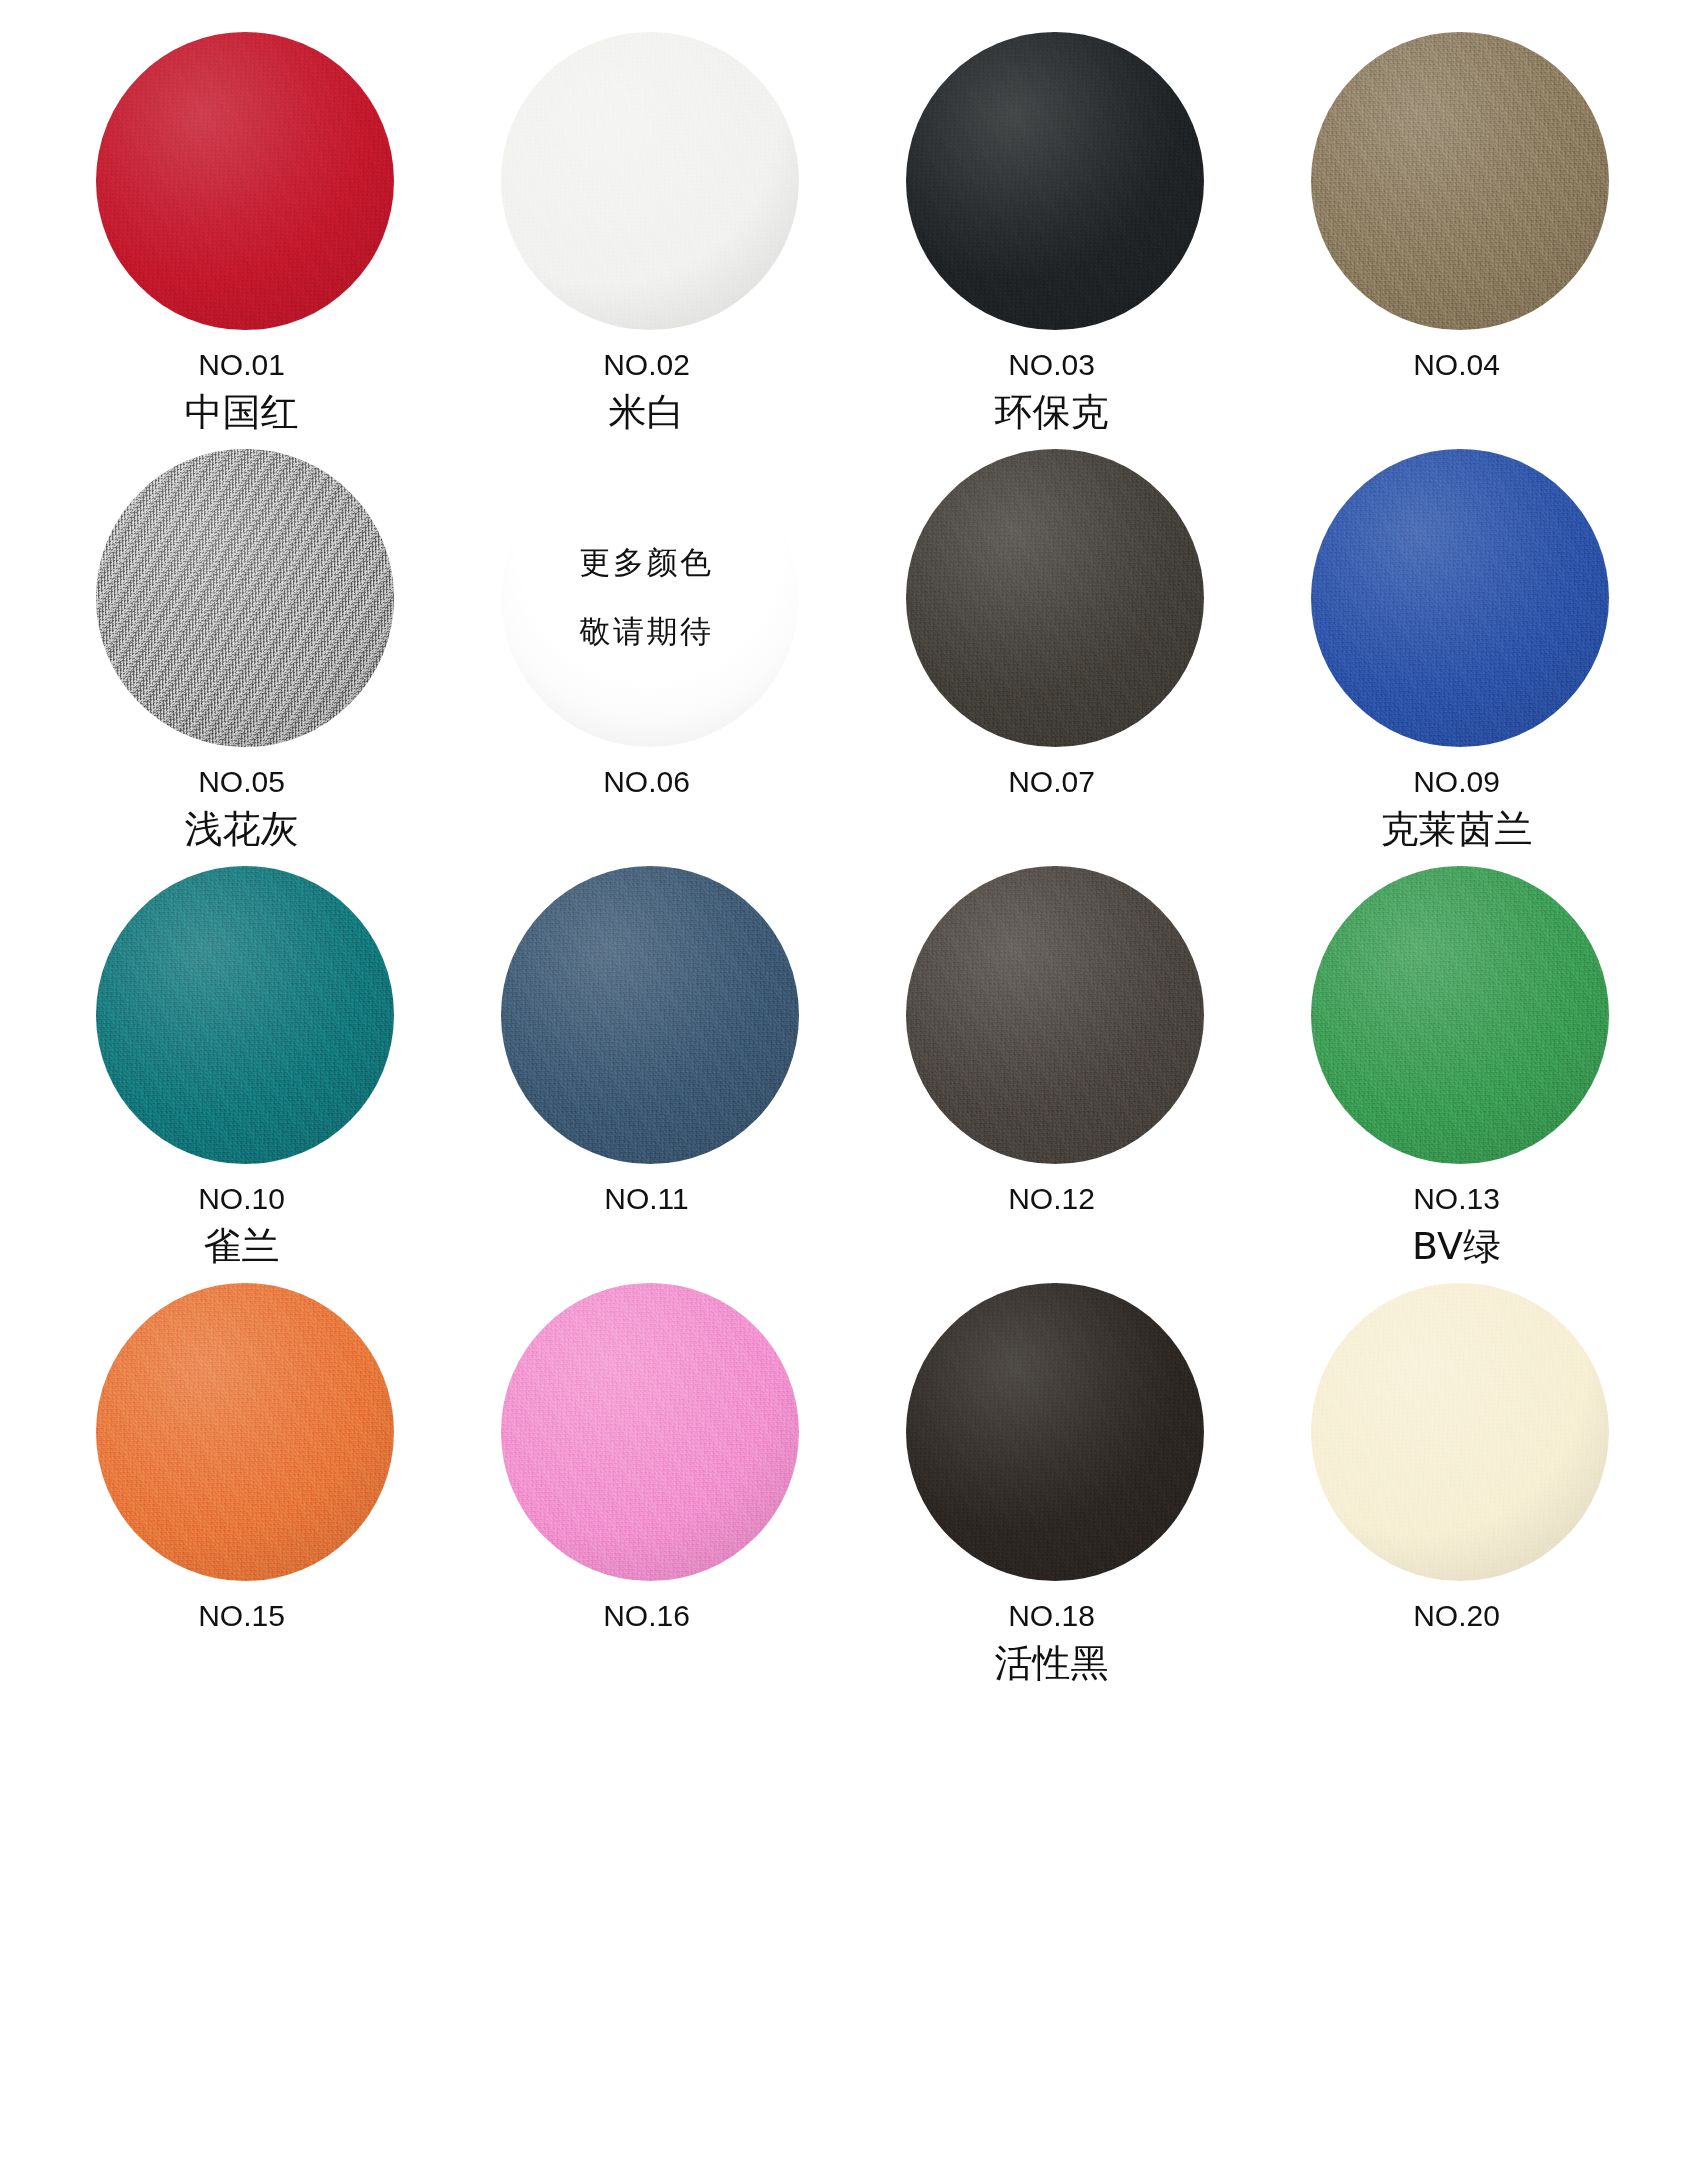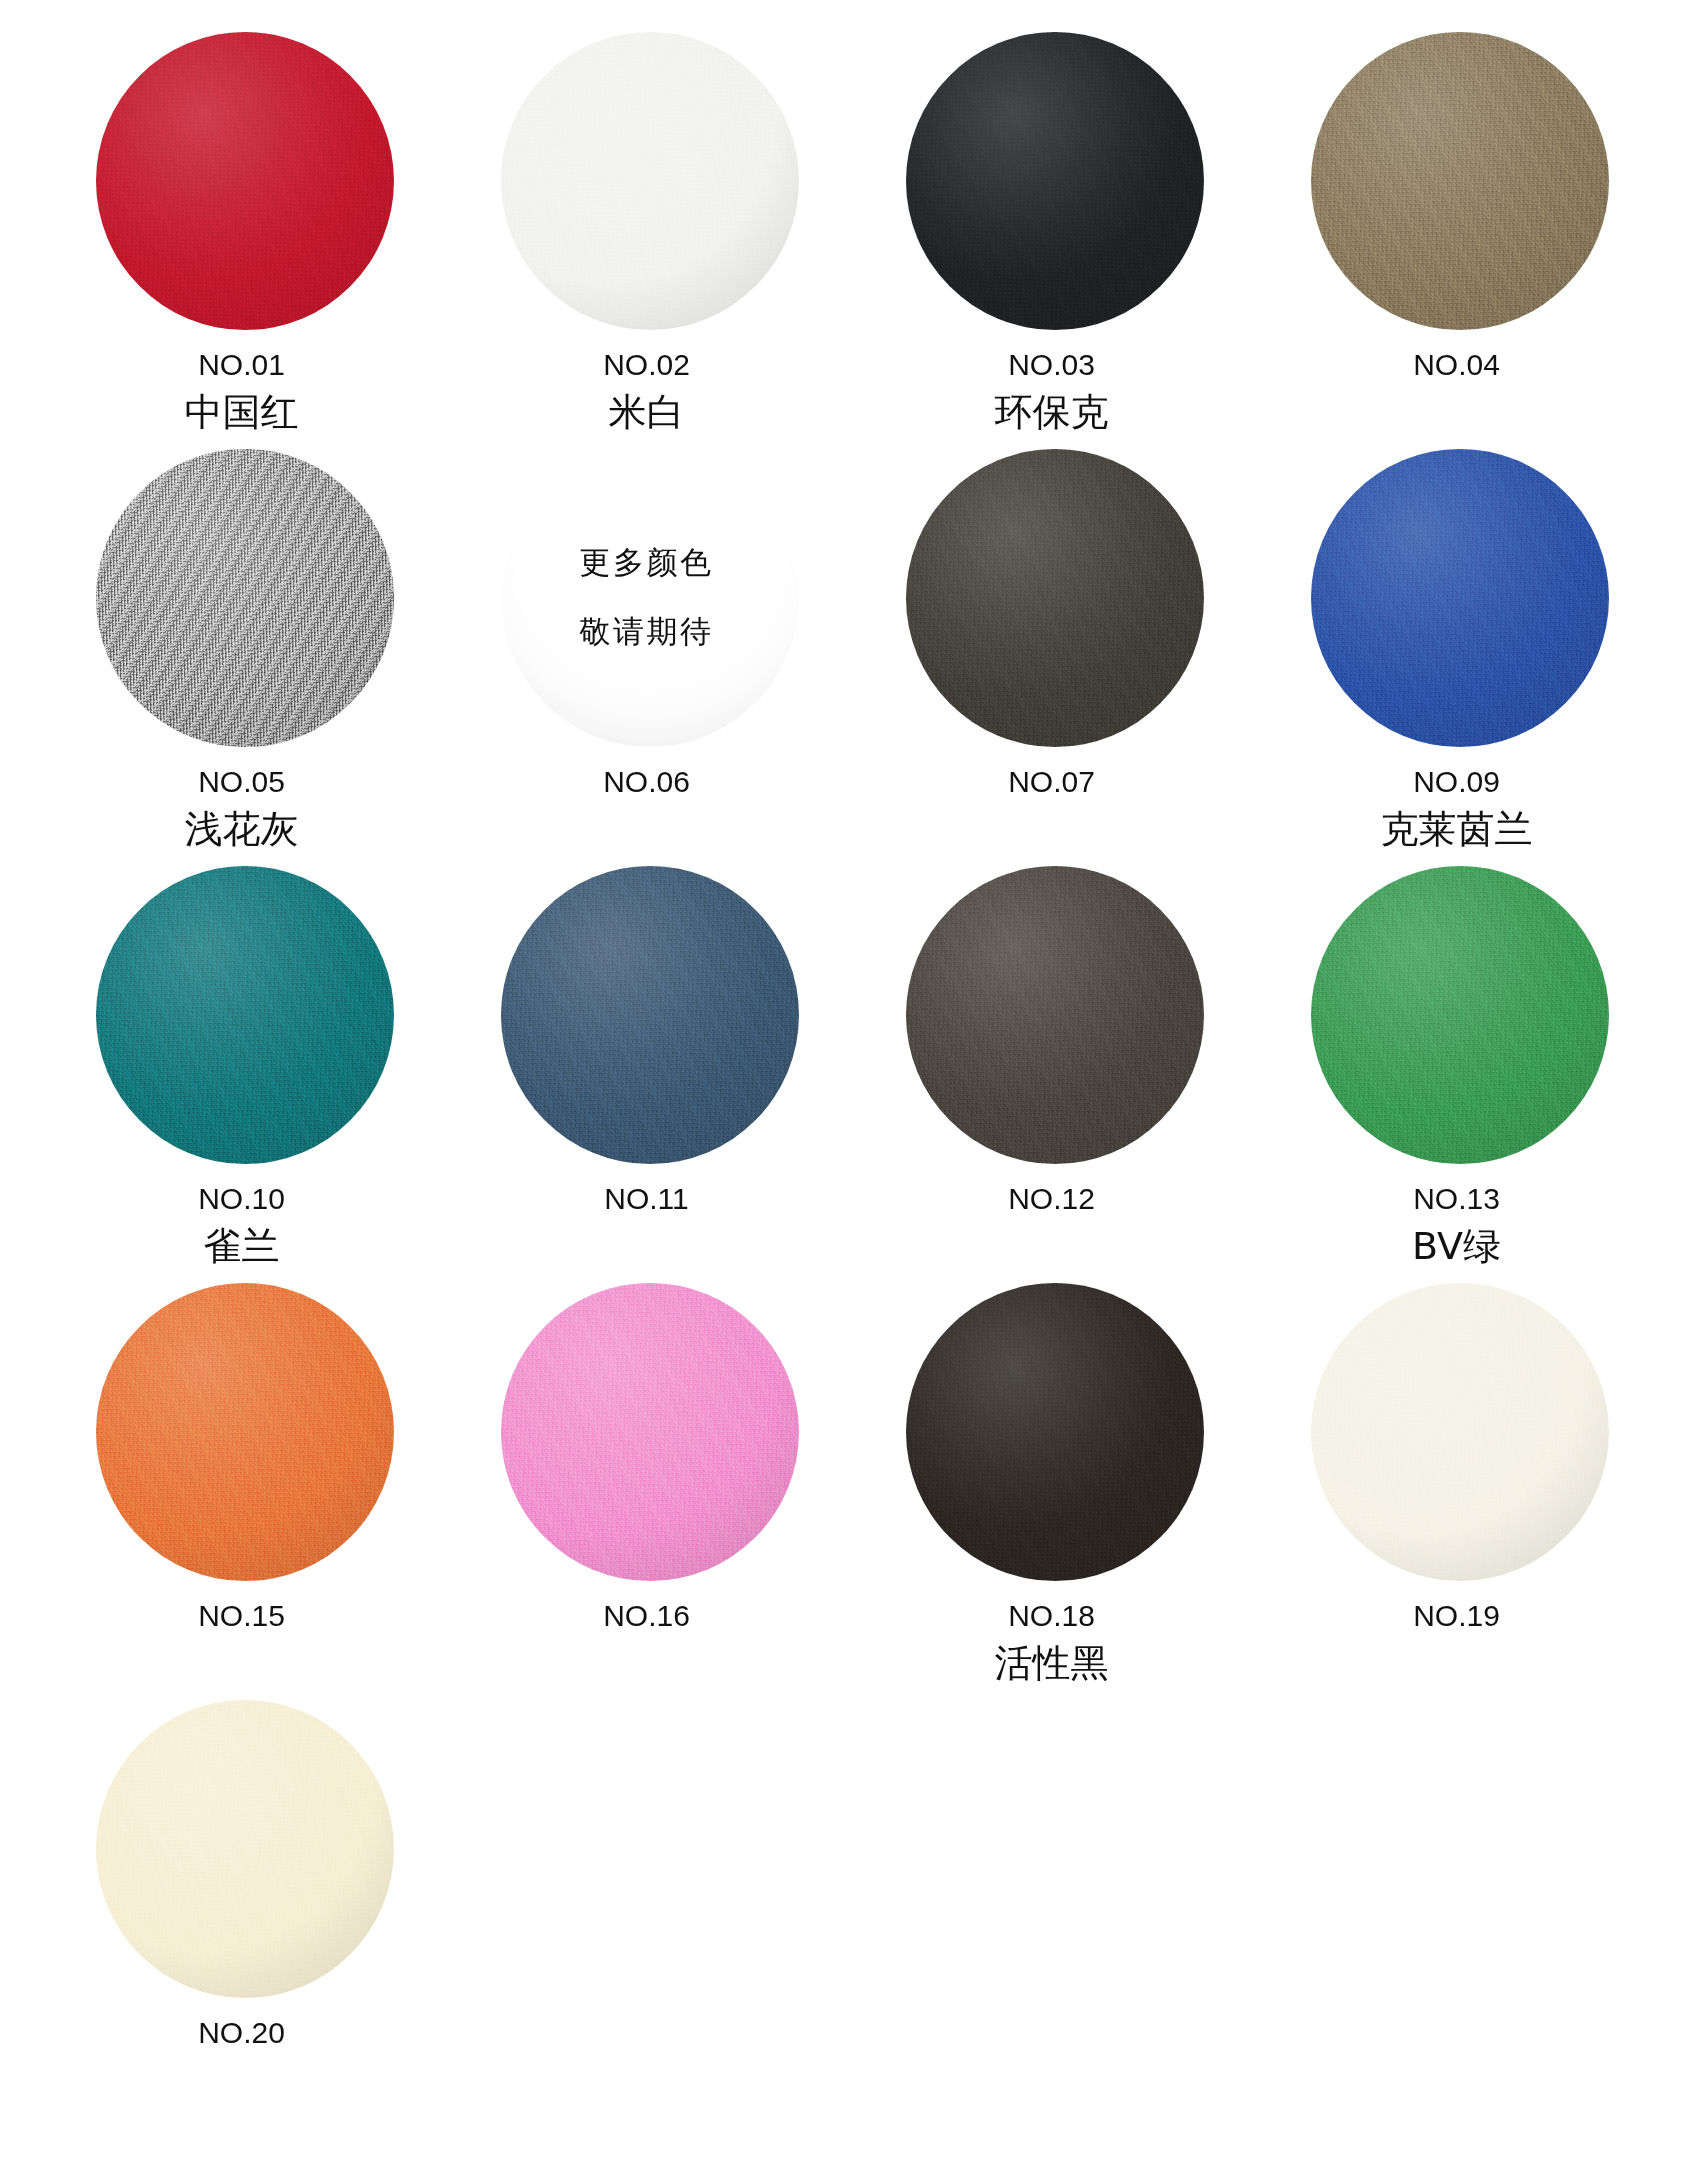--- a/index.html
+++ b/index.html
@@ -324,28 +324,20 @@
         <div class="swatch-disc-wrap">
           <div class="swatch-disc" style="background-color: rgb(43, 38, 34);"></div>
         </div>
         <div class="swatch-caption">
           <div class="swatch-code">NO.18</div>
           <div class="swatch-name">活性黑</div>
         </div>
       </div>
       <div class="swatch-cell">
         <div class="swatch-disc-wrap">
-          <div class="swatch-disc" style="background-color: rgb(245, 242, 230);"></div>
-        </div>
-        <div class="swatch-caption">
-          <div class="swatch-code">NO.19</div>
-        </div>
-      </div>
-      <div class="swatch-cell">
-        <div class="swatch-disc-wrap">
           <div class="swatch-disc" style="background-color: rgb(247, 239, 212);"></div>
         </div>
         <div class="swatch-caption">
           <div class="swatch-code">NO.20</div>
         </div>
       </div>
     </div>
 </div>
 
 

